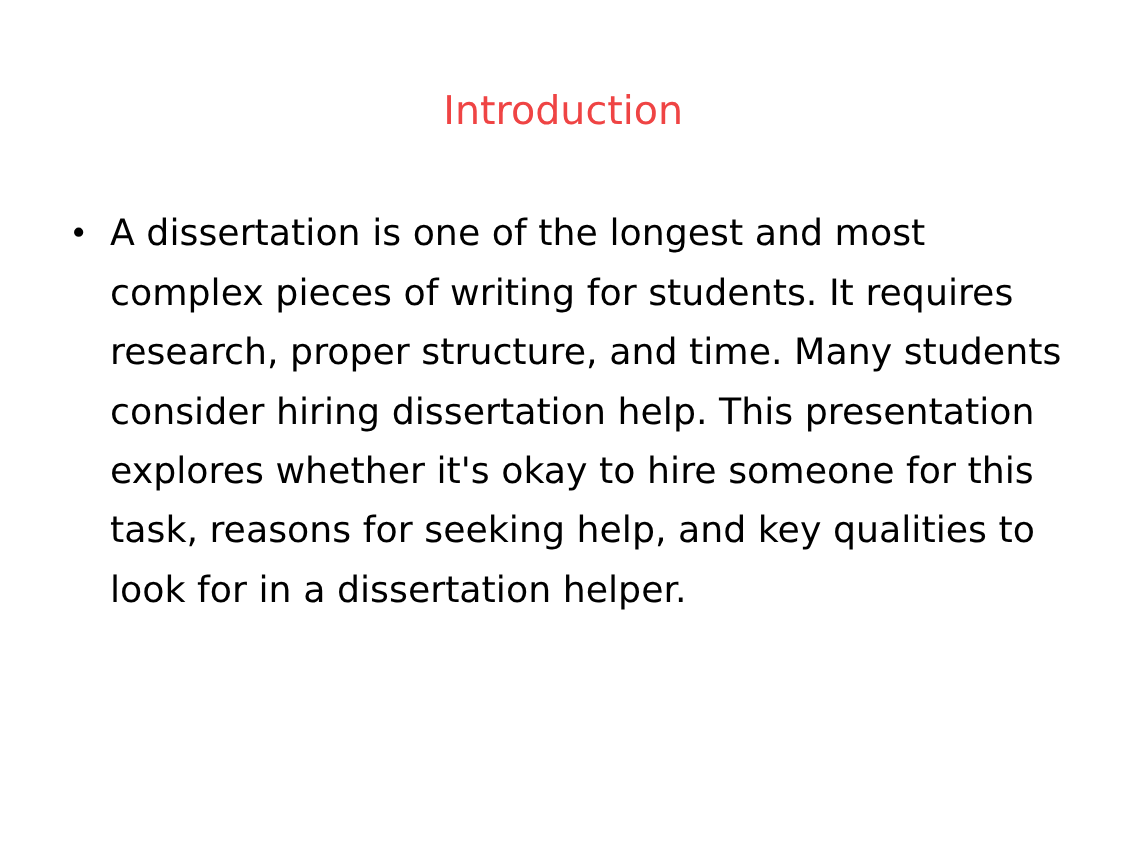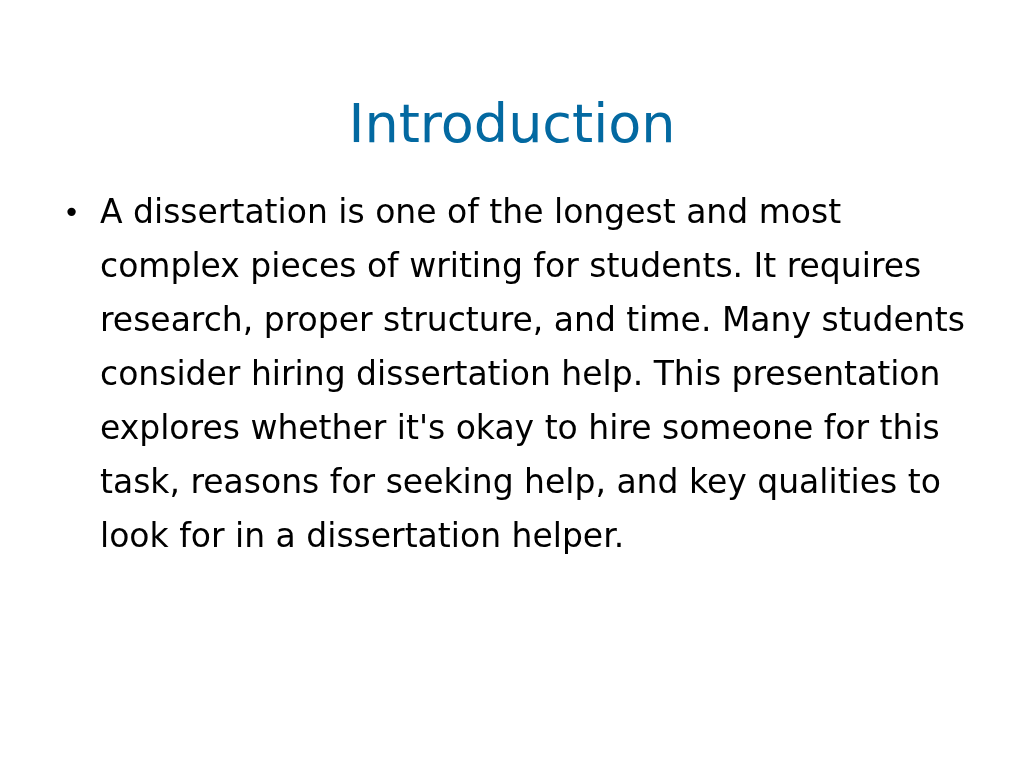--- a/index.html
+++ b/index.html
@@ -19,24 +19,24 @@
     width: 1024px;
     height: 768px;
     box-sizing: border-box;
   }
   .slide-title {
     position: absolute;
     top: 58px;
     left: 0;
     width: 1024px;
     text-align: center;
-    font-size: 54px;
+    font-size: 36px;
     line-height: 1.1;
     font-weight: normal;
-    color: #0369a1;
+    color: #ef4444;
     letter-spacing: 0px;
   }
   .body-area {
     position: absolute;
     top: 185px;
     left: 55px;
     width: 925px;
   }
   ul.bullets {
     list-style: none;

